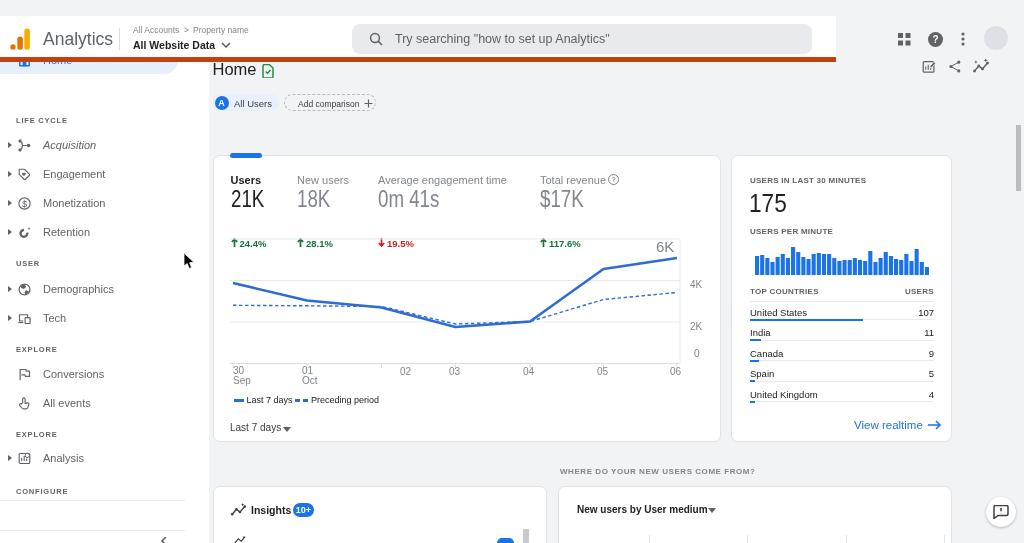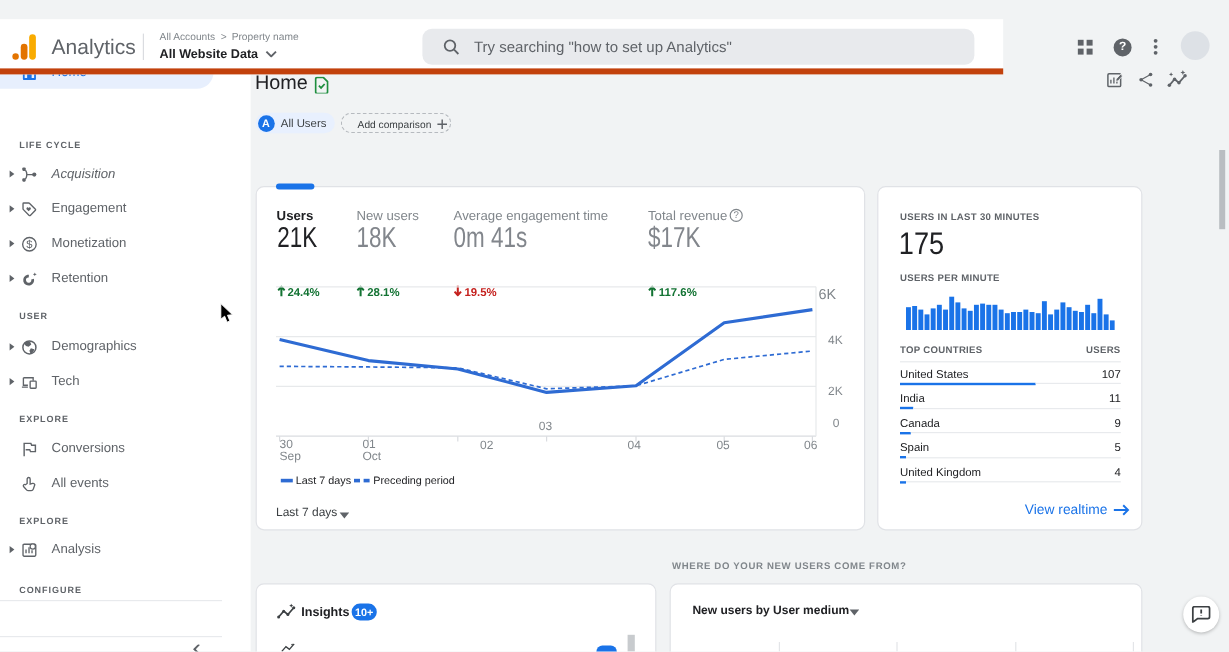--- a/index.html
+++ b/index.html
@@ -250,29 +250,29 @@
   <line x1="242.5" y1="128.5" x2="242.5" y2="133" stroke="#dadce0"></line>
   <line x1="317" y1="128.5" x2="317" y2="133" stroke="#dadce0"></line>
   <line x1="390.5" y1="128.5" x2="390.5" y2="133" stroke="#dadce0"></line>
   <line x1="464" y1="128.5" x2="464" y2="133" stroke="#dadce0"></line>
 
   <polyline points="20,70.3 94,70.8 168.5,71.5 242.5,89 317,86.5 390.5,64.5 464,57.5" fill="none" stroke="#2e6bd3" stroke-width="1.4" stroke-dasharray="3.5 2.5"></polyline>
 
   <polyline points="20,48 94,65.5 168.5,72.5 242.5,92 317,86.5 390.5,34 464,23" fill="none" stroke="#2e6bd3" stroke-width="2.6" stroke-linejoin="round"></polyline>
 </svg>
 
-<div class="abs" style="left:682px;top:238px;font-size:12px;color:#80868b;">6K</div>
+<div class="abs" style="left:656px;top:238px;font-size:15px;color:#80868b;">6K</div>
 <div class="abs" style="left:690px;top:279px;font-size:10px;color:#80868b;">4K</div>
 <div class="abs" style="left:690px;top:321px;font-size:10px;color:#80868b;">2K</div>
 <div class="abs" style="left:694px;top:348px;font-size:10px;color:#80868b;">0</div>
 
 <div class="abs" style="left:233px;top:366px;font-size:10px;color:#80868b;line-height:10px;">30<br>Sep</div>
 <div class="abs" style="left:302px;top:366px;font-size:10px;color:#80868b;line-height:10px;">01<br>Oct</div>
 <div class="abs" style="left:375px;top:366px;font-size:10px;color:#80868b;padding-left:25px;">02</div>
-<div class="abs" style="left:449px;top:350px;font-size:10px;color:#80868b;">03</div>
+<div class="abs" style="left:449px;top:366px;font-size:10px;color:#80868b;">03</div>
 <div class="abs" style="left:523px;top:366px;font-size:10px;color:#80868b;">04</div>
 <div class="abs" style="left:597px;top:366px;font-size:10px;color:#80868b;">05</div>
 <div class="abs" style="left:670px;top:366px;font-size:10px;color:#80868b;">06</div>
 
 <div class="abs" style="left:233.5px;top:399px;width:10px;height:3px;background:#2e6bd3;"></div>
 <div class="abs" style="left:246.5px;top:395px;font-size:9px;color:#202124;">Last 7 days</div>
 <div class="abs" style="left:295px;top:399px;width:5px;height:3px;background:#2e6bd3;"></div>
 <div class="abs" style="left:303px;top:399px;width:5px;height:3px;background:#2e6bd3;"></div>
 <div class="abs" style="left:311px;top:395px;font-size:9px;color:#202124;">Preceding period</div>
 

